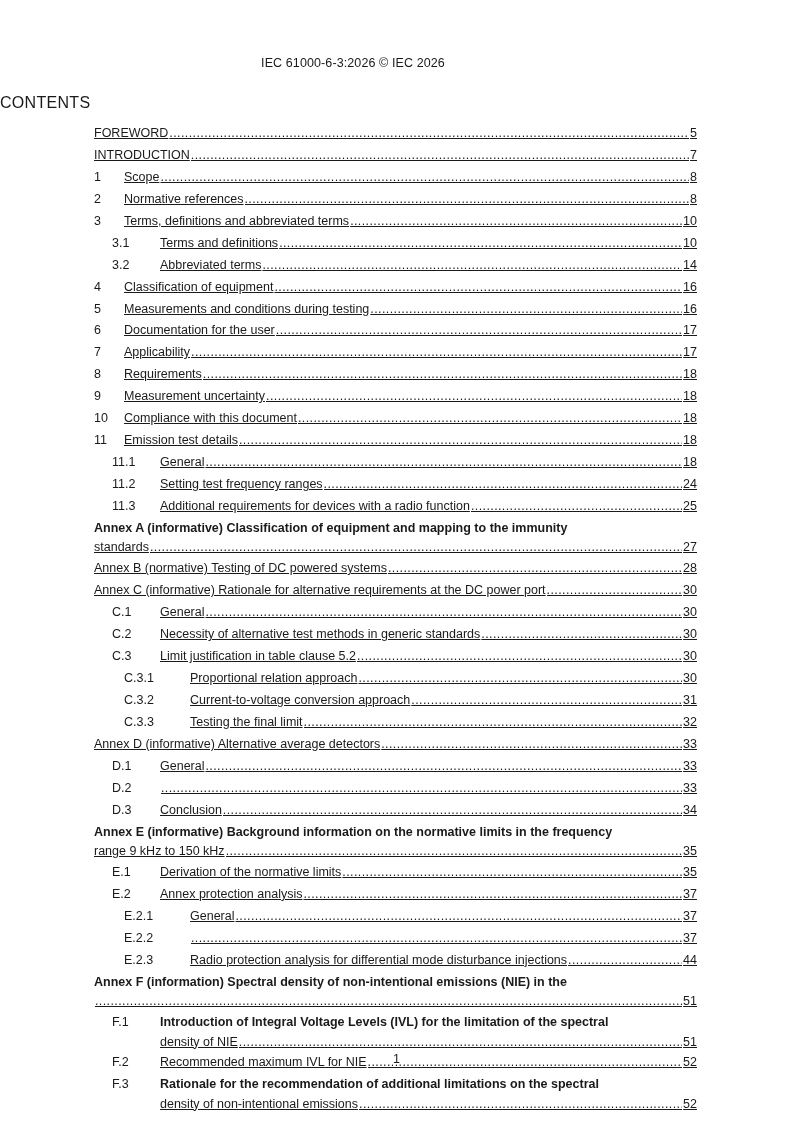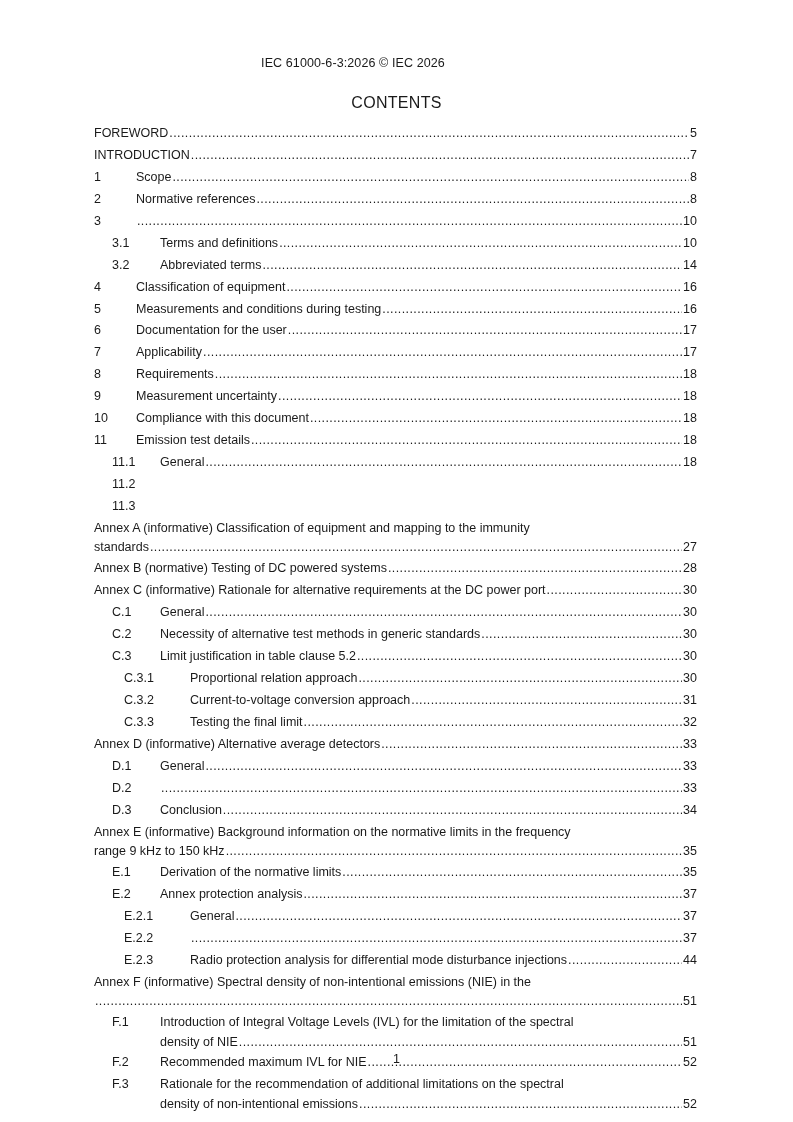--- a/index.html
+++ b/index.html
@@ -1,40 +1,40 @@
 <!DOCTYPE html>
 <html><head>
   <meta charset="utf-8">
   <style>
     html, body { margin: 0; padding: 0; background: #ffffff; }
     body { width: 793px; height: 1122px; position: relative; overflow: hidden;
            font-family: "Liberation Sans", sans-serif; color: #1a1a1a; }
     .header { position: absolute; top: 56px; left: 0; width: 706px; text-align: center;
               font-size: 12.5px; letter-spacing: 0.1px; }
-    .title { position: absolute; top: 94px; left: 0; width: 793px; text-align: center;
+    .title { position: absolute; top: 94px; left: 0; width: 793px; 
              font-size: 16px; letter-spacing: 0.3px; }
     .toc { position: absolute; top: 124px; left: 94px; width: 603px; font-size: 12.5px; }
     .entry { position: relative; line-height: 19.6px; height: 19.6px; margin-bottom: 2.35px; }
     .entry.wrap { height: auto; }
     .entry .num { position: absolute; top: 0; white-space: nowrap; }
-    .entry .line { display: flex; align-items: flex-start; white-space: nowrap; }
+    .entry .line { display: flex; align-items: flex-start; white-space: nowrap; text-decoration: underline; }
     .entry .txt { white-space: nowrap; }
     .entry .dots { flex: 1 1 auto; overflow: hidden; white-space: nowrap; margin: 0 1px;
                    letter-spacing: 0.4px; color: #1a1a1a; }
     .entry .dots::before { content: "........................................................................................................................................................................................................................................................................"; }
     .entry .pg { white-space: nowrap; text-align: right; }
     
     .l0 .line { padding-left: 0; }
     .l1 .num { left: 0; }
-    .l1 .body { margin-left: 42px; }
+    .l1 .body { margin-left: 30px; }
     .l2 .num { left: 18px; }
     .l2 .body { margin-left: 66px; }
     .l3 .num { left: 30px; }
     .l3 .body { margin-left: 96px; }
-    .entry .first { white-space: nowrap; line-height: 19.6px; }
+    .entry .first { white-space: nowrap; line-height: 19.6px; font-weight: bold; }
     .footer { position: absolute; top: 1052px; left: 0; width: 793px; text-align: center; font-size: 12.5px; }
   </style>
 </head>
 <body>
 
 <div class="header">IEC 61000-6-3:2026 © IEC 2026</div>
 <div class="title">CONTENTS</div>
 
 <div class="toc" id="toc">
     <div class="entry l0">
@@ -72,20 +72,21 @@
           <span class="txt">Normative references</span>
           <span class="dots"></span>
           <span class="pg">8</span>
         </div>
       </div>
     </div>
     <div class="entry l1">
       <span class="num">3</span>
       <div class="body">
         <div class="line">
+          <span class="txt">Terms, definitions and abbreviated terms</span>
           <span class="dots"></span>
           <span class="pg">10</span>
         </div>
       </div>
     </div>
     <div class="entry l2">
       <span class="num">3.1</span>
       <div class="body">
         <div class="line">
           <span class="txt">Terms and definitions</span>
@@ -189,23 +190,37 @@
       <div class="body">
         <div class="line">
           <span class="txt">General</span>
           <span class="dots"></span>
           <span class="pg">18</span>
         </div>
       </div>
     </div>
     <div class="entry l2">
       <span class="num">11.2</span>
+      <div class="body">
+        <div class="line">
+          <span class="txt">Setting test frequency ranges</span>
+          <span class="dots"></span>
+          <span class="pg">24</span>
+        </div>
+      </div>
     </div>
     <div class="entry l2">
       <span class="num">11.3</span>
+      <div class="body">
+        <div class="line">
+          <span class="txt">Additional requirements for devices with a radio function</span>
+          <span class="dots"></span>
+          <span class="pg">25</span>
+        </div>
+      </div>
     </div>
     <div class="entry l0 wrap" style="margin-bottom: 1.2px;">
       <div class="body">
         <div class="first">Annex A (informative)  Classification of equipment and mapping to the immunity</div>
         <div class="line">
           <span class="txt">standards</span>
           <span class="dots"></span>
           <span class="pg">27</span>
         </div>
       </div>
@@ -380,21 +395,21 @@
       <div class="body">
         <div class="line">
           <span class="txt">Radio protection analysis for differential mode disturbance injections</span>
           <span class="dots"></span>
           <span class="pg">44</span>
         </div>
       </div>
     </div>
     <div class="entry l0 wrap" style="margin-bottom: 1.2px;">
       <div class="body">
-        <div class="first">Annex F (informative)  Spectral density of non-intentional emissions (NIE) in the</div>
+        <div class="first">Annex F (information)  Spectral density of non-intentional emissions (NIE) in the</div>
         <div class="line">
           <span class="dots"></span>
           <span class="pg">51</span>
         </div>
       </div>
     </div>
     <div class="entry l2 wrap" style="margin-bottom: 1.2px;">
       <span class="num">F.1</span>
       <div class="body">
         <div class="first">Introduction of Integral Voltage Levels (IVL) for the limitation of the spectral</div>

